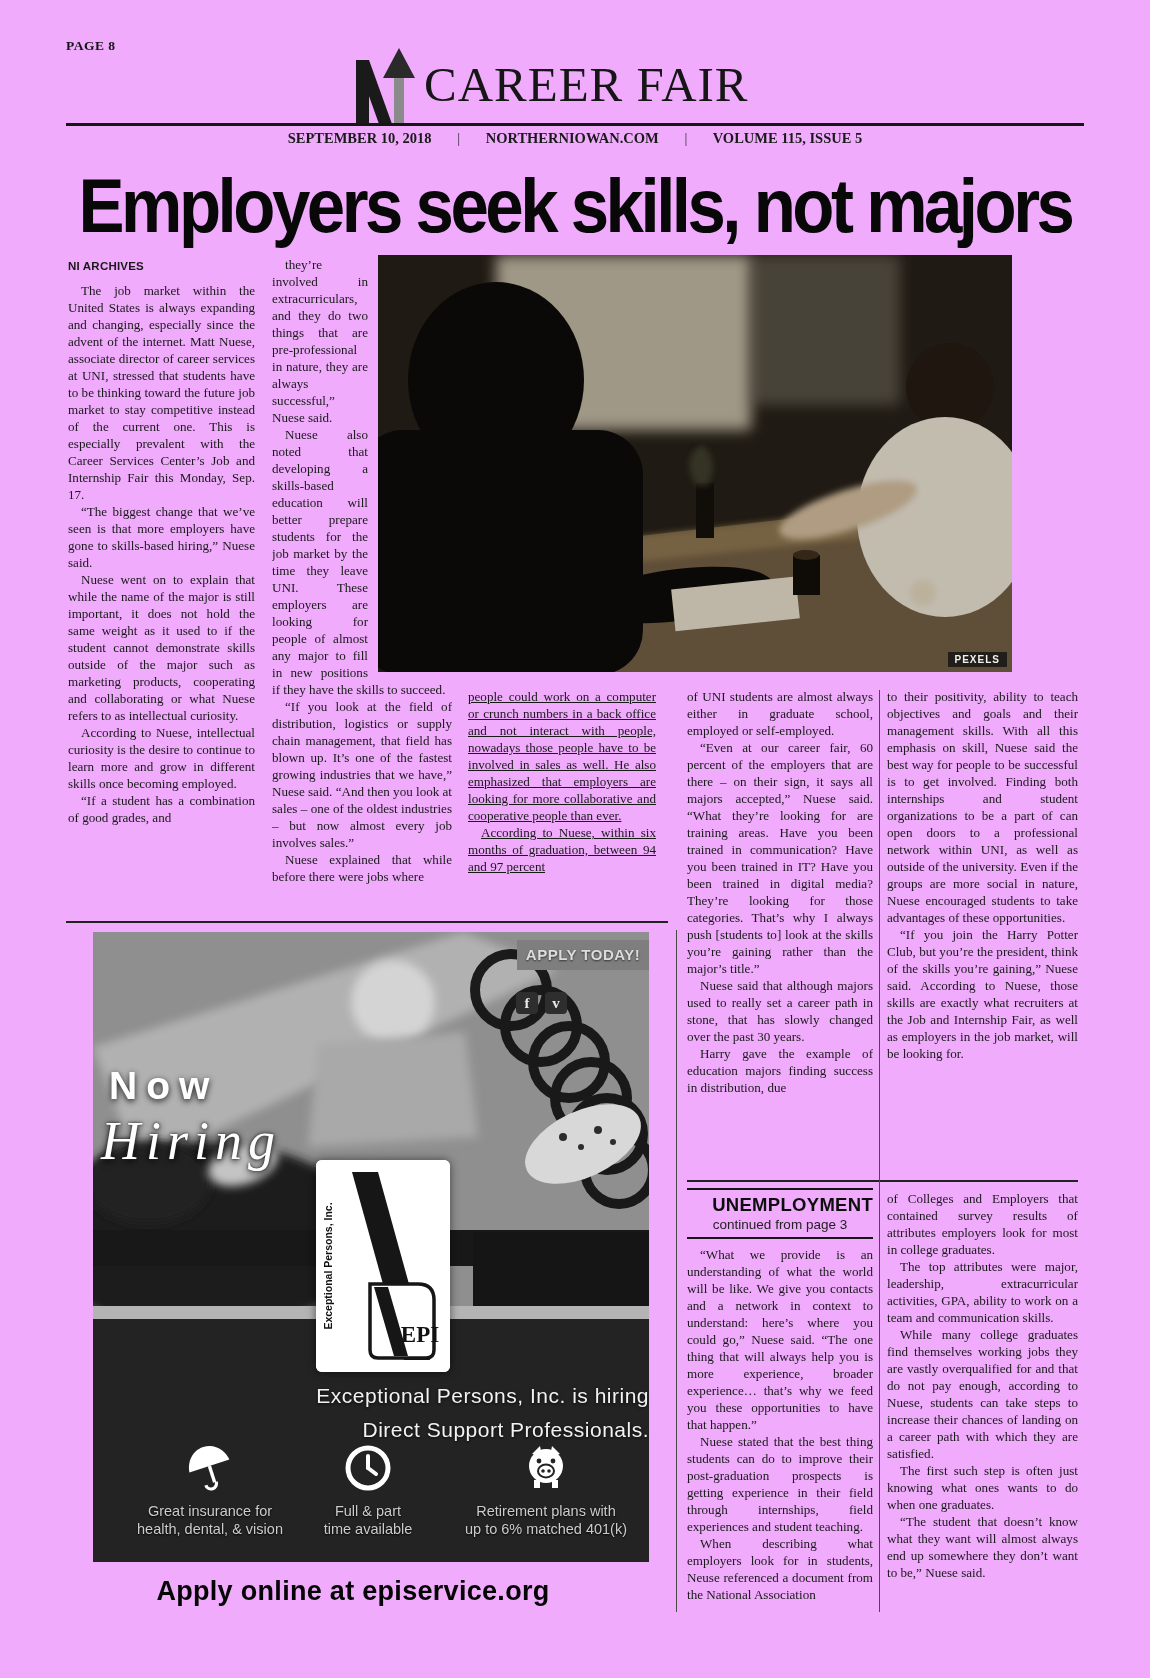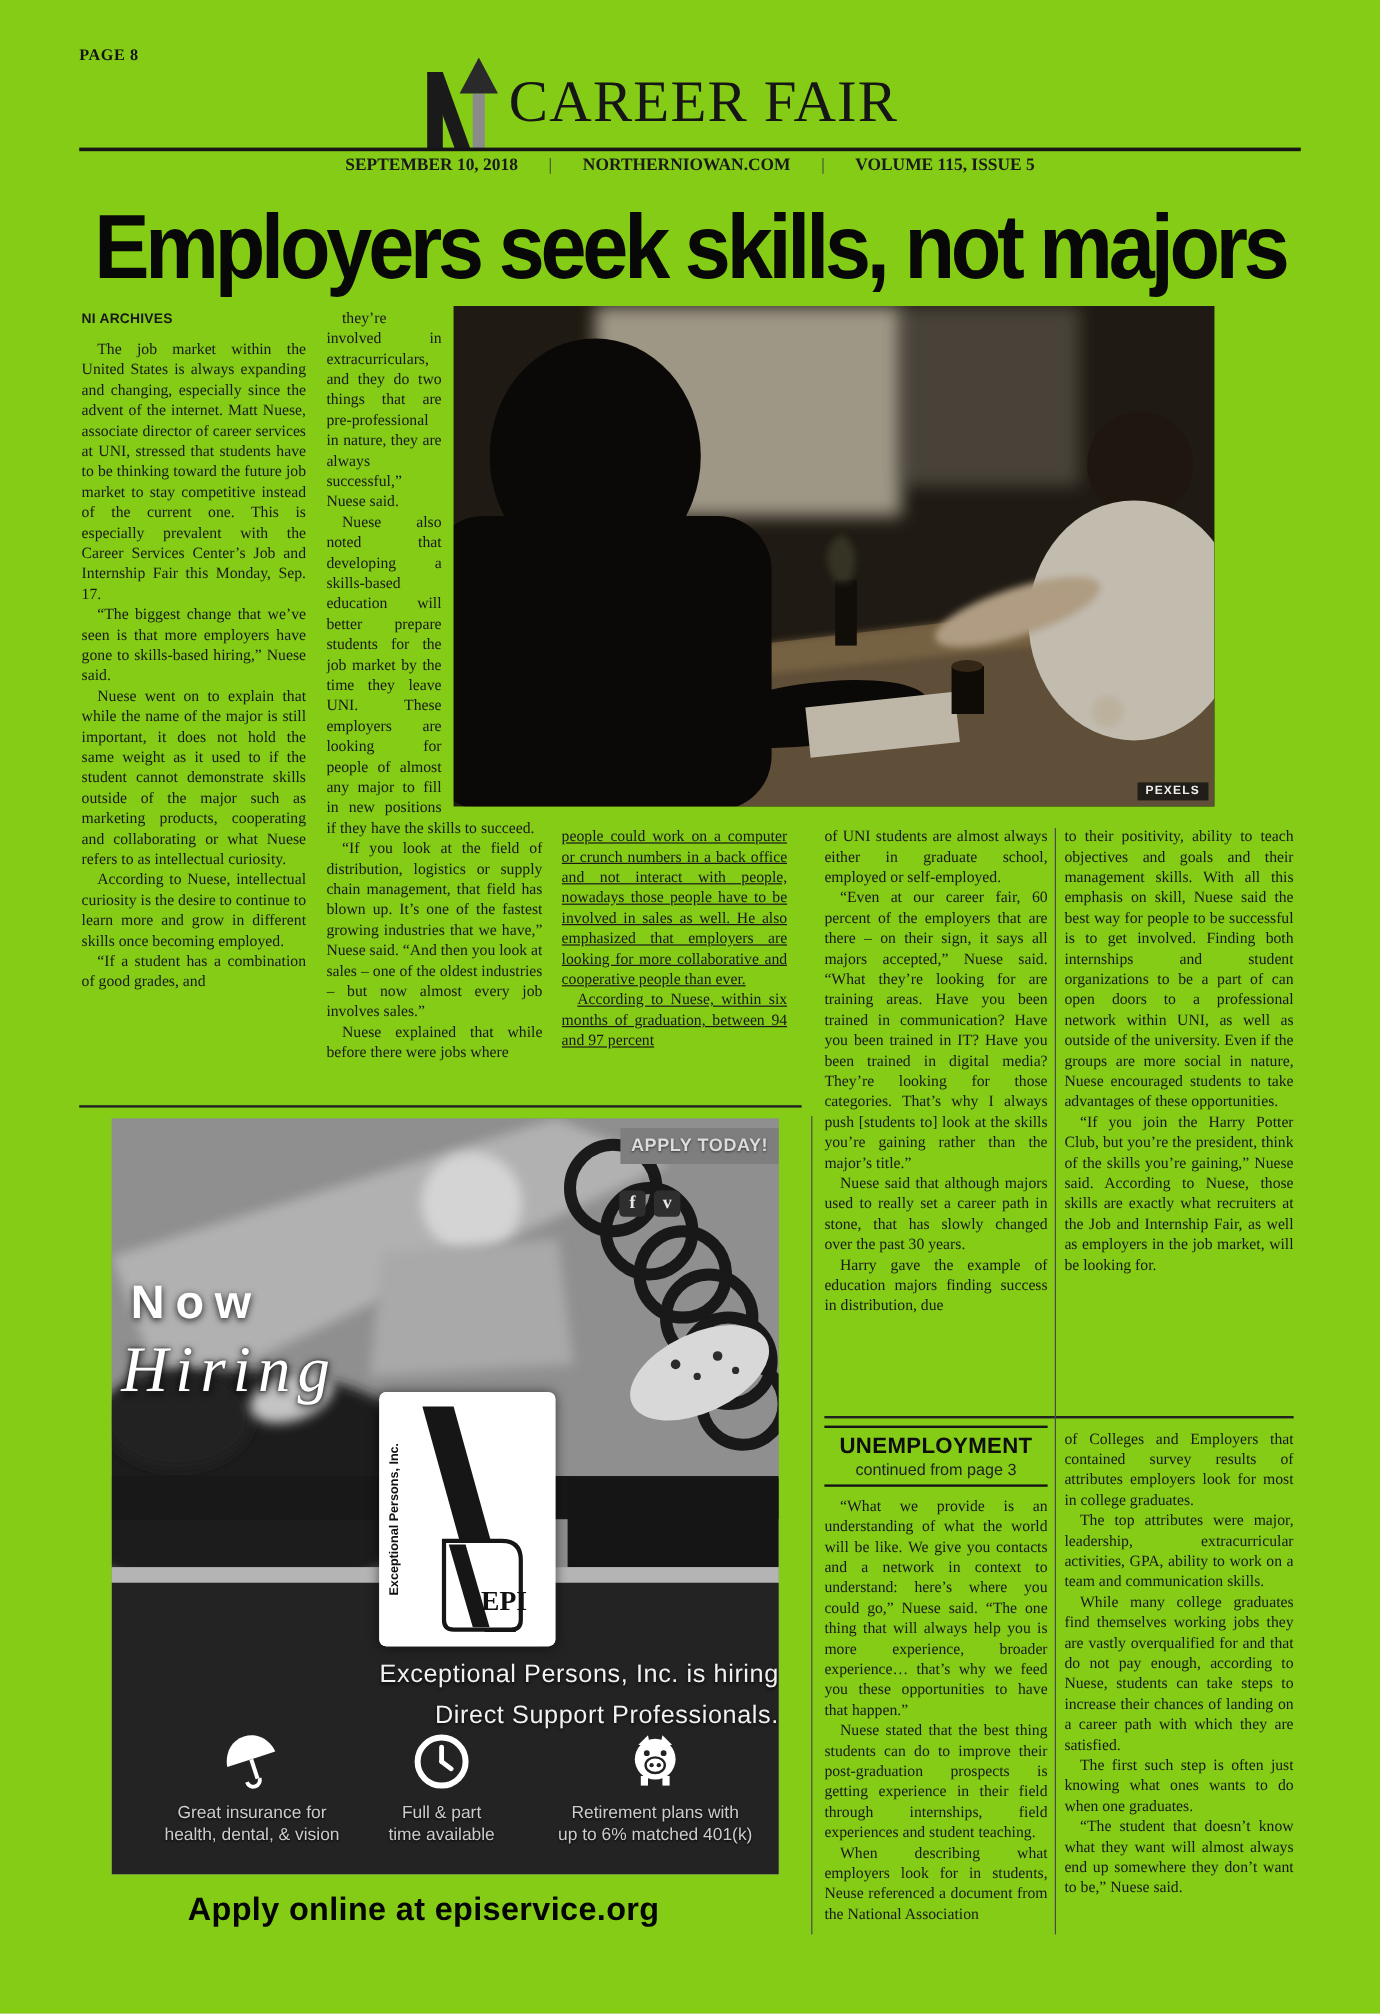--- a/index.html
+++ b/index.html
@@ -1,16 +1,16 @@
 <!DOCTYPE html>
 <html><head>
 <meta charset="utf-8">
 <style>
   html,body{margin:0;padding:0;background:#d9d9d9;}
-  .sheet{position:relative;width:1150px;height:1678px;background:#84cc16;margin:0 auto;
+  .sheet{position:relative;width:1150px;height:1678px;background:#f0abfc;margin:0 auto;
          font-family:"Liberation Serif",serif;color:#141414;overflow:hidden;}
   .abs{position:absolute;}
 
   
   .page-label{left:66px;top:38px;font-weight:bold;font-size:13.5px;letter-spacing:.5px;}
   .mast-title{left:424px;top:56px;font-size:49px;letter-spacing:1px;color:#161616;}
   .mast-rule{left:66px;top:123px;width:1018px;height:3px;background:#161616;}
   .dateline{left:66px;top:130px;width:1018px;text-align:center;font-weight:bold;font-size:14.5px;color:#1a1a1a;}
   .dateline .pipe{margin:0 22px;font-weight:normal;color:#333;}
 
@@ -41,34 +41,34 @@
   .ad-dark{left:0;top:387px;width:556px;height:243px;background:#232323;}
   .apply-banner{left:424px;top:8px;width:132px;height:30px;background:#7e7e7e;color:#dcdcdc;
                 font-family:"Liberation Sans",sans-serif;font-weight:bold;font-size:15px;
                 text-align:center;line-height:30px;letter-spacing:.5px;text-shadow:0 1px 2px #333;}
   .soc{width:22px;height:22px;background:#2e2e2e;border-radius:4px;color:#e8e8e8;text-align:center;
        line-height:22px;font-weight:bold;font-family:"Liberation Serif",serif;font-size:15px;}
   .now-txt{left:16px;top:132px;font-family:"Liberation Sans",sans-serif;font-weight:bold;font-size:39px;
            color:#fff;letter-spacing:9px;text-shadow:0 2px 6px rgba(0,0,0,.85);}
   .hiring-txt{left:8px;top:178px;font-style:italic;font-size:54px;color:#fff;letter-spacing:6px;
               text-shadow:0 0 3px #222,0 2px 7px rgba(0,0,0,.9);}
-  .epi-card{left:223px;top:228px;width:147px;height:212px;background:#fff;border-radius:6px;
+  .epi-card{left:223px;top:228px;width:134px;height:212px;background:#fff;border-radius:6px;
             box-shadow:0 0 10px rgba(0,0,0,.55);overflow:hidden;}
   .ad-line{left:0;width:556px;text-align:right;color:#f2f2f2;font-family:"Liberation Sans",sans-serif;
            font-size:21px;text-shadow:0 1px 3px rgba(0,0,0,.8);letter-spacing:.5px;}
   .benefit{top:508px;text-align:center;color:#cccccc;font-family:"Liberation Sans",sans-serif;
            font-size:14.5px;line-height:18px;text-shadow:0 1px 2px #000;}
   .benefit .bicon{height:56px;display:flex;align-items:center;justify-content:center;margin-bottom:6px;}
   .apply-online{left:75px;top:1576px;width:556px;text-align:center;font-family:"Liberation Sans",sans-serif;
                 font-weight:bold;font-size:27px;color:#050505;letter-spacing:.3px;}
 
   
   .unemp-box{left:687px;top:1188px;width:186px;font-family:"Liberation Sans",sans-serif;text-align:center;}
   .unemp-box .bar{height:2px;background:#161616;}
-  .unemp-title{font-weight:bold;font-size:18.5px;letter-spacing:.3px;padding-top:4px;color:#0e0e0e;}
+  .unemp-title{font-weight:bold;font-size:18.5px;letter-spacing:.3px;padding-top:4px;color:#0e0e0e;text-align:right;}
   .unemp-sub{font-size:13.5px;padding:1px 0 5px 0;color:#222;}
 </style>
 </head>
 <body>
 
 <div class="sheet">
 
   <div class="abs page-label">PAGE 8</div>
 
   <div class="abs" style="left:354px;top:48px;width:64px;height:76px;">

